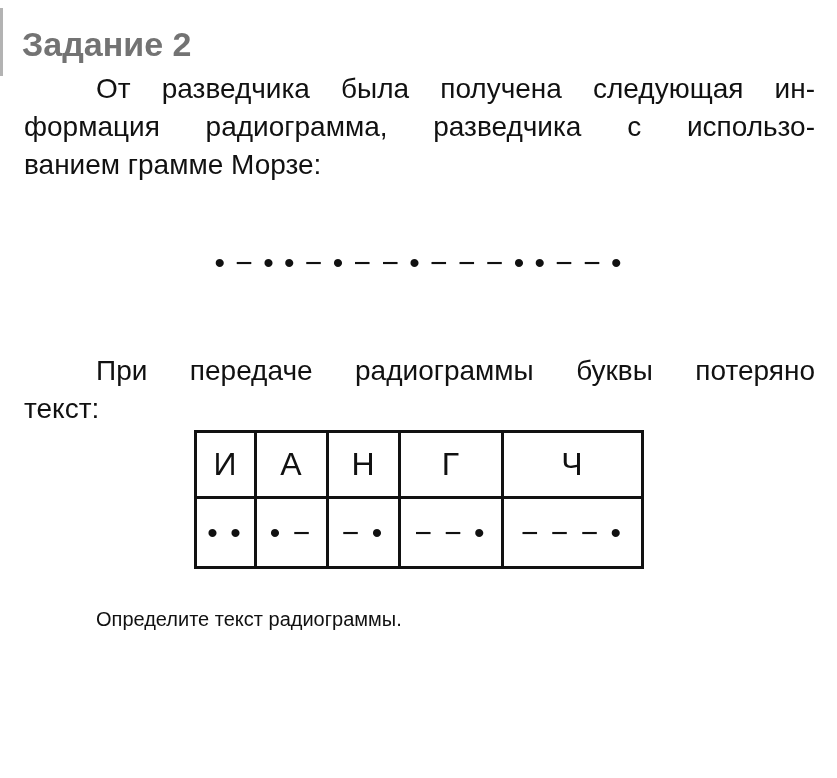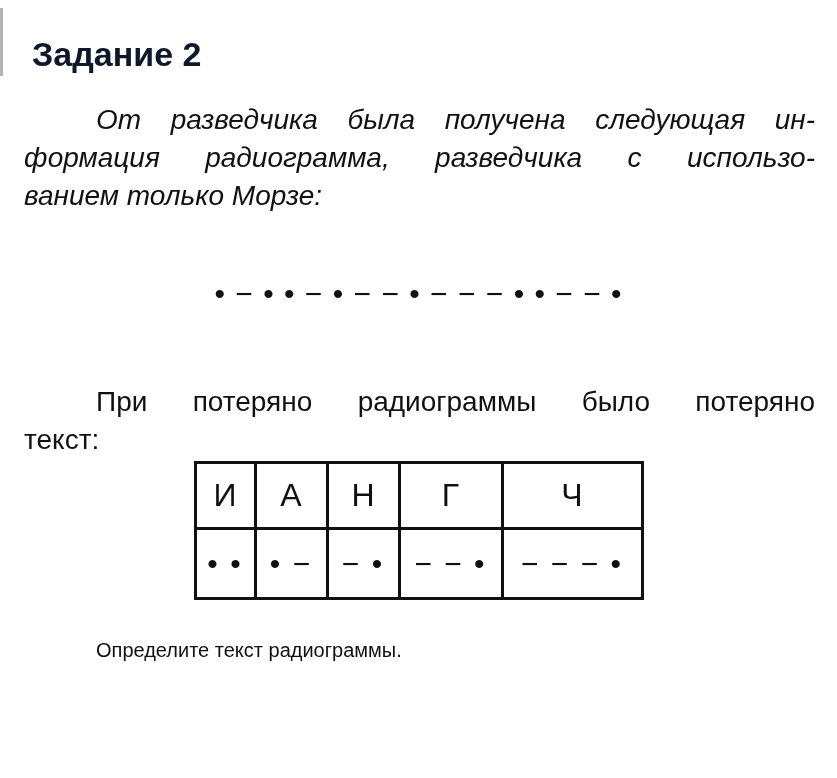--- a/index.html
+++ b/index.html
@@ -21,43 +21,43 @@
   }
   .accent-bar {
     position: absolute;
     left: 0;
     top: 8px;
     width: 3px;
     height: 68px;
     background: #b3b3b3;
   }
   .page-title {
-    margin: 10px;
+    margin: 0;
     font-size: 34px;
     line-height: 40px;
     font-weight: 700;
-    color: #0f172a;
+    color: #737373;
   }
   .para {
     margin: 0 22px 0 24px;
     font-size: 28px;
     line-height: 38px;
   }
   .para .line {
     text-align: justify;
     text-align-last: justify;
     text-justify: inter-word;
   }
   .para .line.first {
     text-indent: 72px;
   }
   .para .line.last {
     text-align-last: left;
   }
-  .para1 { margin-top: 27px; font-style: italic; }
+  .para1 { margin-top: 6px; }
   .para2 { margin-top: 69px; }
   .morse-line {
     margin-top: 59px;
     text-align: center;
     font-size: 30px;
     line-height: 40px;
     letter-spacing: 1px;
     white-space: pre;
     color: #111111;
   }
@@ -98,27 +98,27 @@
 <body>
 
 <div class="title-wrap">
   <div class="accent-bar"></div>
   <h1 class="page-title">Задание 2</h1>
 </div>
 
 <div class="para para1">
   <div class="line first">От разведчика была получена следующая ин-</div>
   <div class="line">формация радиограмма, разведчика с использо-</div>
-  <div class="line last">ванием только Морзе:</div>
+  <div class="line last">ванием грамме Морзе:</div>
 </div>
 
 <div class="morse-line">• − • • − • − − • − − − • • − − •</div>
 
 <div class="para para2">
-  <div class="line first">При потеряно радиограммы было потеряно</div>
+  <div class="line first">При передаче радиограммы буквы потеряно</div>
   <div class="line last">текст:</div>
 </div>
 
 <table class="letters-table">
   <colgroup>
     <col class="col-i">
       <col class="col-a">
       <col class="col-n">
       <col class="col-g">
       <col class="col-ch">

